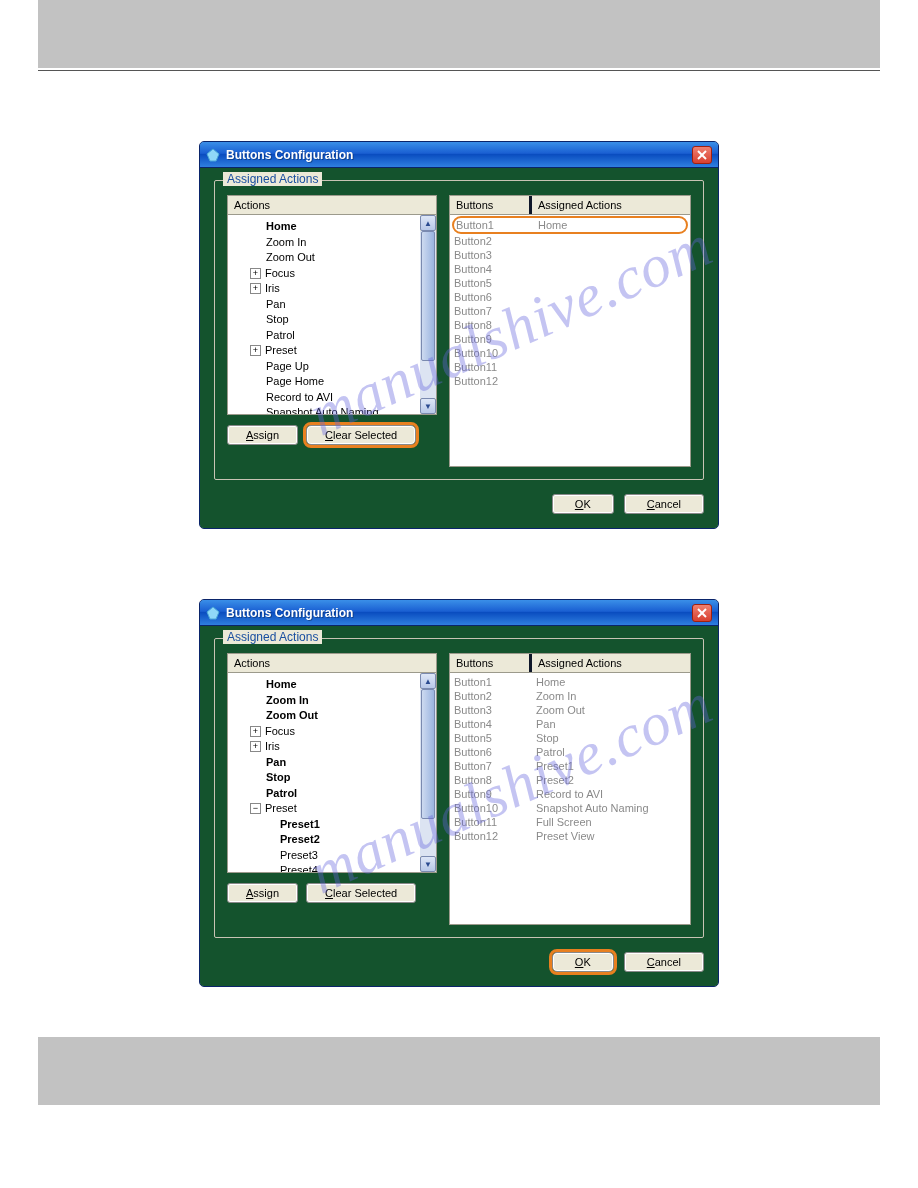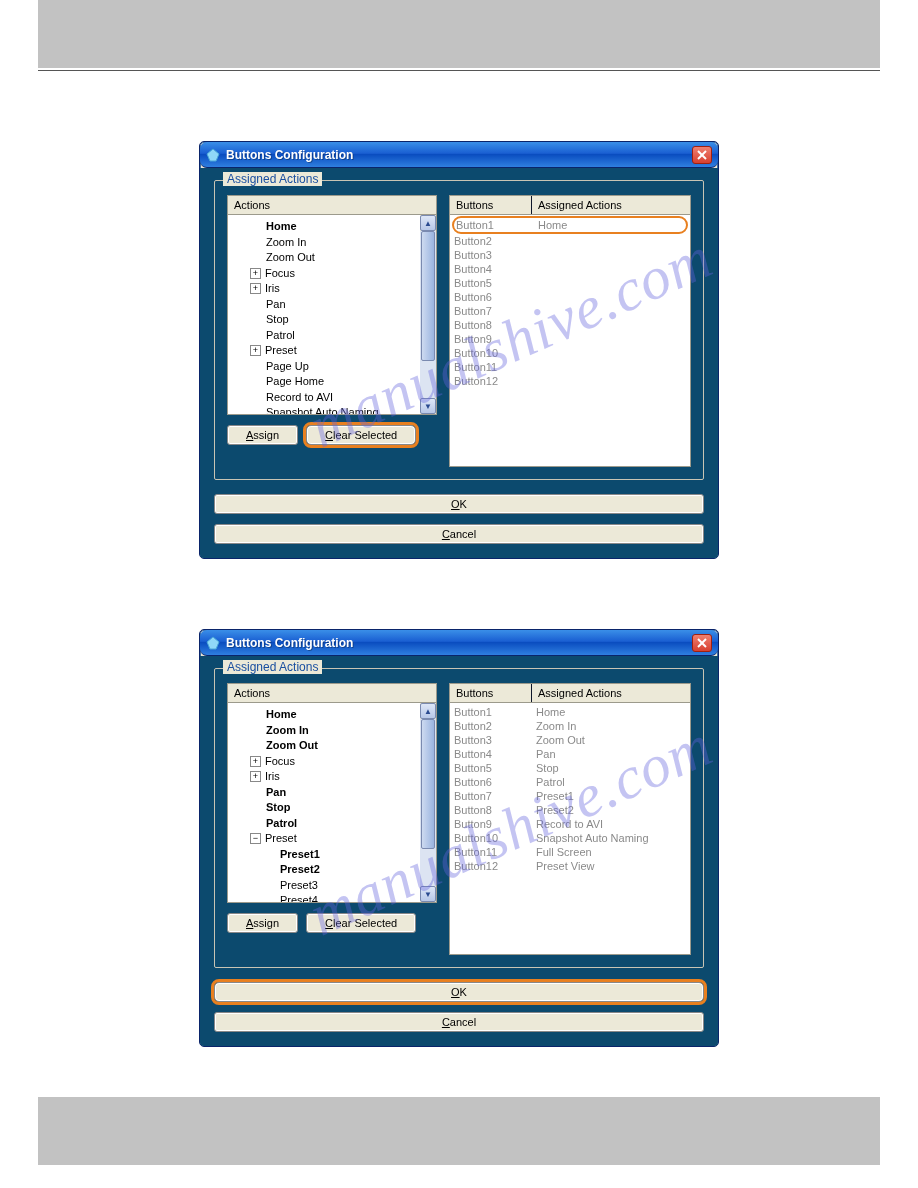--- a/index.html
+++ b/index.html
@@ -36,21 +36,20 @@
     overflow: hidden;
   }
   .titlebar {
     height: 26px;
     background: linear-gradient(to bottom, #3a8fe8 0%, #1a5fd2 45%, #0a4dc0 50%, #2f7fe0 100%);
     display:flex;
     align-items:center;
     justify-content:space-between;
     padding: 0 6px;
     border-bottom: 1px solid #0a246a;
-    border-radius: 7px;
   }
   .titlebar-left { display:flex; align-items:center; gap:6px; }
   .title-icon {
     width:14px; height:14px;
     display:inline-block;
     color:#9fe0ff;
   }
   .title-text {
     color:#fff;
     font-weight:bold;
@@ -62,21 +61,21 @@
     background: linear-gradient(to bottom, #f08070, #d84030);
     border:1px solid #a02010;
     border-radius:3px;
     display:flex; align-items:center; justify-content:center;
     color:#fff;
     font-weight:bold;
     font-size:12px;
     cursor:pointer;
   }
   .body-area {
-    background:#0c4a6e;
+    background:#14532d;
     padding:12px 14px 14px 14px;
   }
   .fieldset {
     border:1px solid #c8c4b4;
     border-radius:2px;
     padding:14px 12px 12px 12px;
     position:relative;
   }
   .legend {
     position:absolute;
@@ -96,21 +95,21 @@
     flex-direction:column;
   }
   .panel-header {
     display:flex;
     background:#ece9d8;
     border:1px solid #9c9a8c;
     font-size:11px;
   }
   .panel-header .hcell {
     padding:3px 6px;
-    border-right:1px solid #0f172a;
+    border-right:3px solid #0f172a;
     background:#ece9d8;
   }
   .panel-header .hcell:last-child { border-right:none; flex:1; }
   .listbox {
     background:#fff;
     border:1px solid #9c9a8c;
     border-top:none;
     height:200px;
     overflow:hidden;
     position:relative;
@@ -211,21 +210,20 @@
   .main-btn { padding:3px 22px; }
   .btn.highlight, .main-btn.highlight {
     outline:3px solid #e88020;
     border-radius:5px;
   }
   .footer-btns {
     display:flex;
     justify-content:flex-end;
     gap:10px;
     margin-top:14px;
-    flex-direction:column;
   }
   .watermark {
     position:absolute;
     pointer-events:none;
     font-size:60px;
     color:rgba(100,100,220,0.38);
     font-style:italic;
     font-family: Georgia, 'Times New Roman', serif;
     letter-spacing:1px;
     transform:rotate(-24deg);

